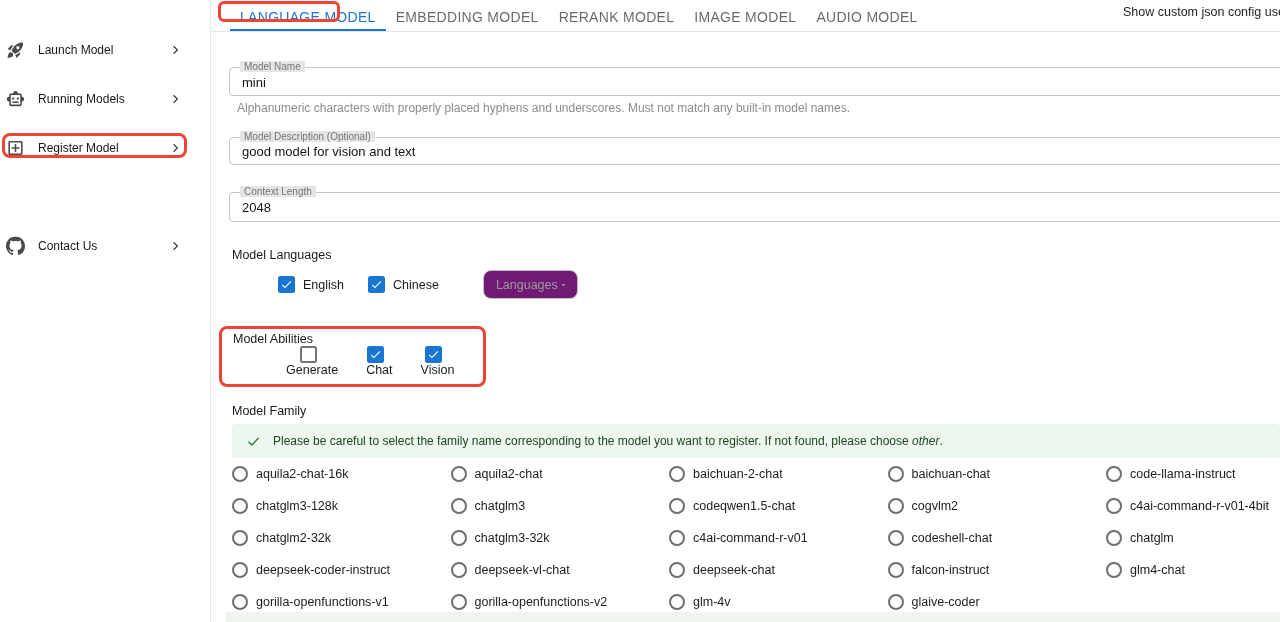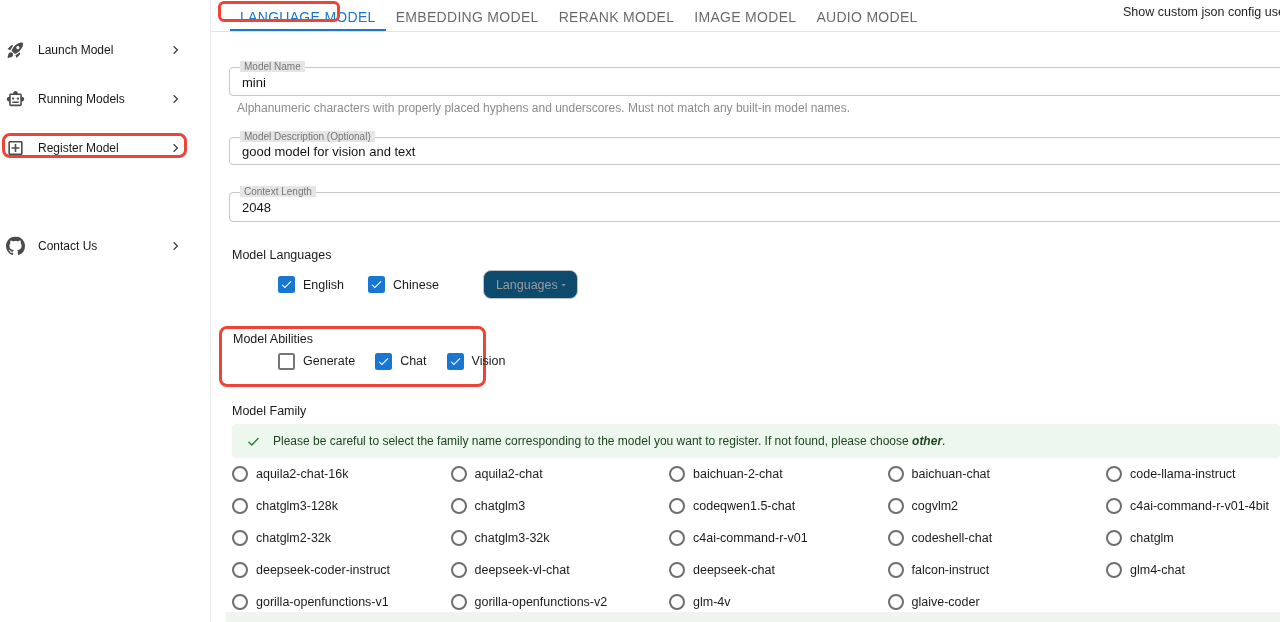--- a/index.html
+++ b/index.html
@@ -53,36 +53,36 @@
   #row-languages{left:234px;top:270px;height:29px;}
   #row-abilities{left:234px;top:352px;height:18px;}
   .cb-item{display:flex;align-items:center;cursor:pointer;}
   .cb{width:17px;height:17px;border:2px solid #757575;border-radius:2.5px;background:#fff;
       display:flex;align-items:center;justify-content:center;flex:none;}
   .cb svg{width:13px;height:13px;display:none;}
   .cb.checked{background:var(--primary);border-color:var(--primary);}
   .cb.checked svg{display:block;}
   .cb-label{margin-left:8px;font-size:12.5px;color:#1b1b1b;white-space:nowrap;}
   #row-languages .cb-item{margin-right:24px;}
-  #row-abilities .cb-item{margin-right:20px;}
+  #row-abilities .cb-item{margin-right:20px;flex-direction:column;}
 
   .select{margin-left:20px;width:95px;height:29px;border:1px solid #c2c2c2;border-radius:8px;
-      display:flex;align-items:center;padding:0 8px 0 12px;cursor:pointer;background:#0c4a6e;}
+      display:flex;align-items:center;padding:0 8px 0 12px;cursor:pointer;background:#701a75;}
   .select-value{font-size:12.5px;color:#9b9b9b;}
   .select-caret{margin-left:auto;width:16px;height:16px;color:#8a8a8a;}
   .select-caret svg{width:100%;height:100%;display:block;}
 
   .hl-abilities{left:219px;top:326px;width:267px;height:61px;border-radius:8px;}
 
   
   .banner{position:absolute;left:232px;top:424px;width:1048px;height:34px;background:#edf7ed;border-radius:4px;
       display:flex;align-items:center;color:#1e4620;font-size:12px;}
   .banner-icon{margin:0 12px 0 14px;width:15px;height:15px;color:#2e7d32;flex:none;}
   .banner-icon svg{width:100%;height:100%;display:block;}
-  .banner-em{font-weight:bold;font-style:italic;margin-top:16px;}
+  .banner-em{font-weight:normal;font-style:italic;margin-top:16px;}
   .family-grid{position:absolute;left:232px;top:458px;width:1093px;display:grid;
       grid-template-columns:repeat(5,218.5px);grid-auto-rows:32px;align-items:center;}
   .radio-item{display:flex;align-items:center;cursor:pointer;}
   .radio{width:16px;height:16px;border:2px solid #6f6f6f;border-radius:50%;background:#fff;flex:none;}
   .radio-label{margin-left:8px;font-size:12.5px;color:#1c1c1c;white-space:nowrap;}
   .bottom-strip{position:absolute;left:226px;top:612px;width:1054px;height:10px;background:#f0f4ee;}
 </style>
 </head>
 <body>
 

